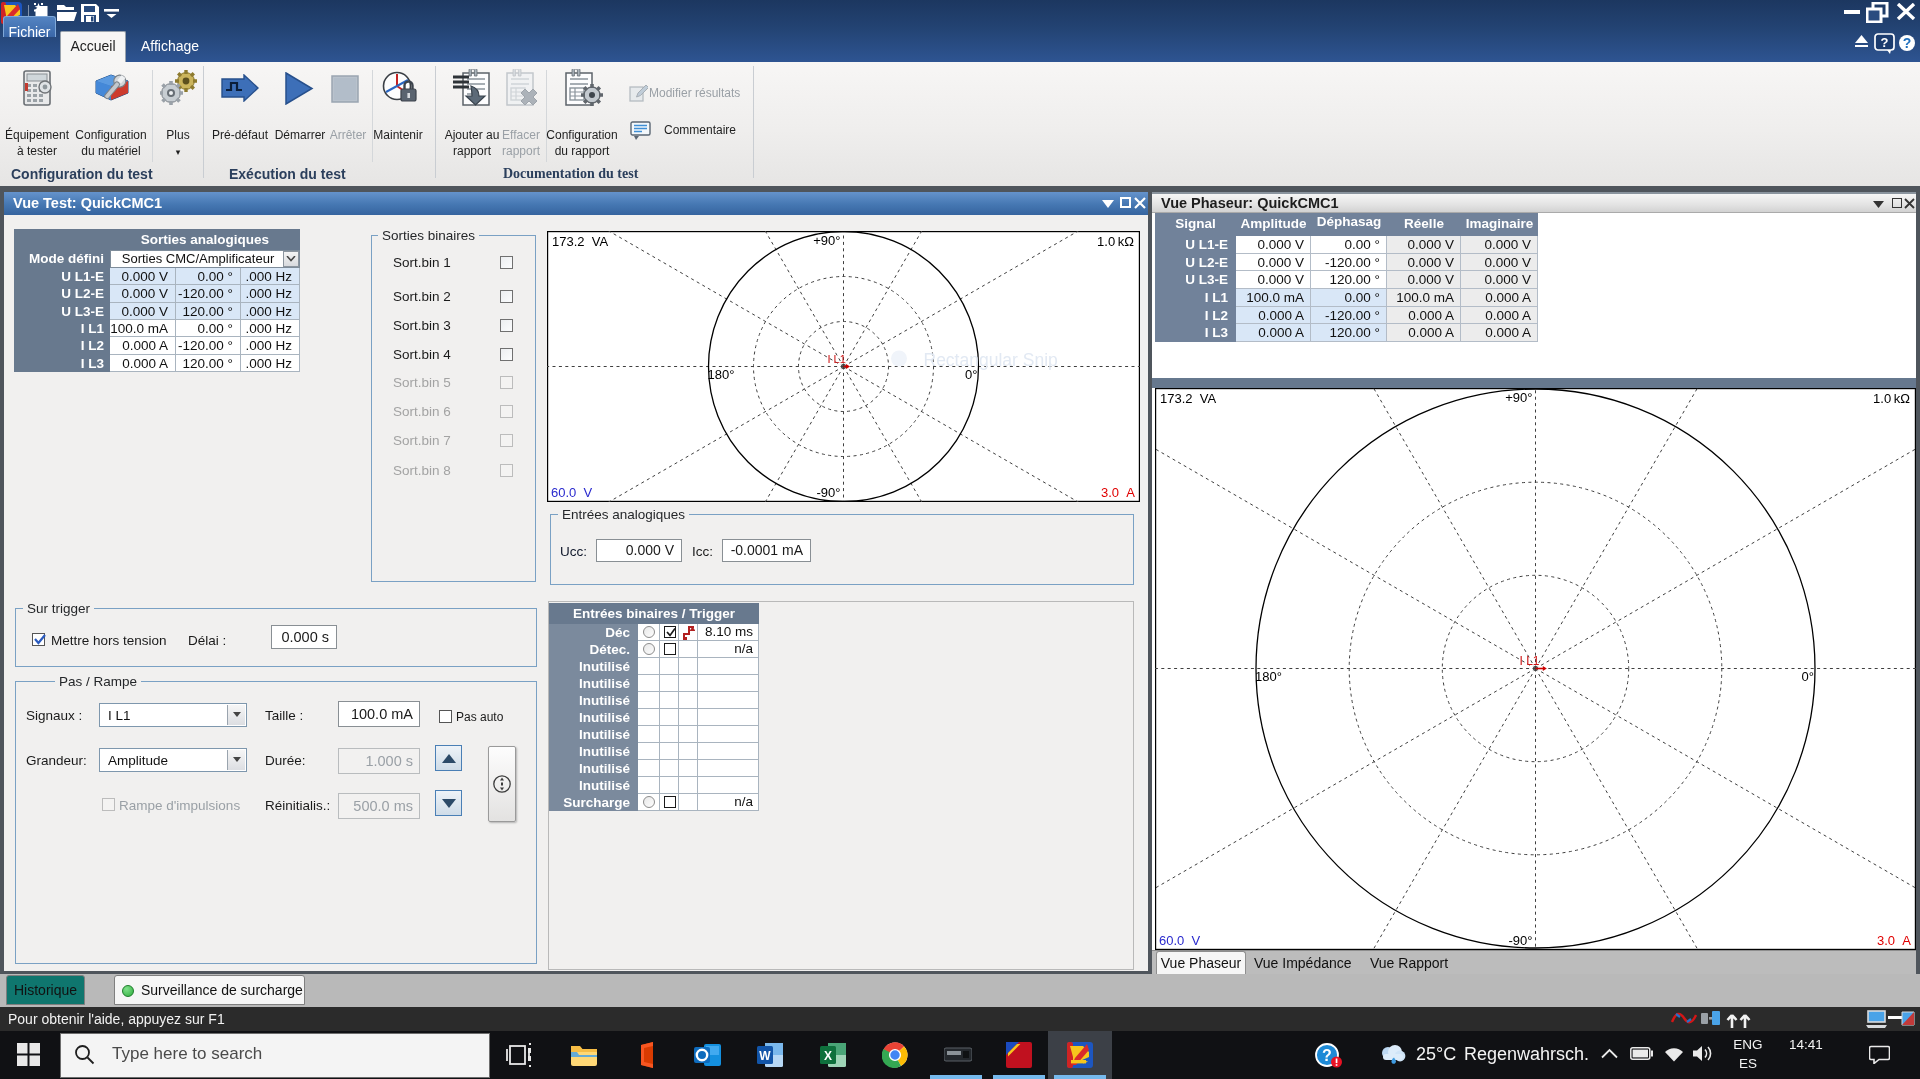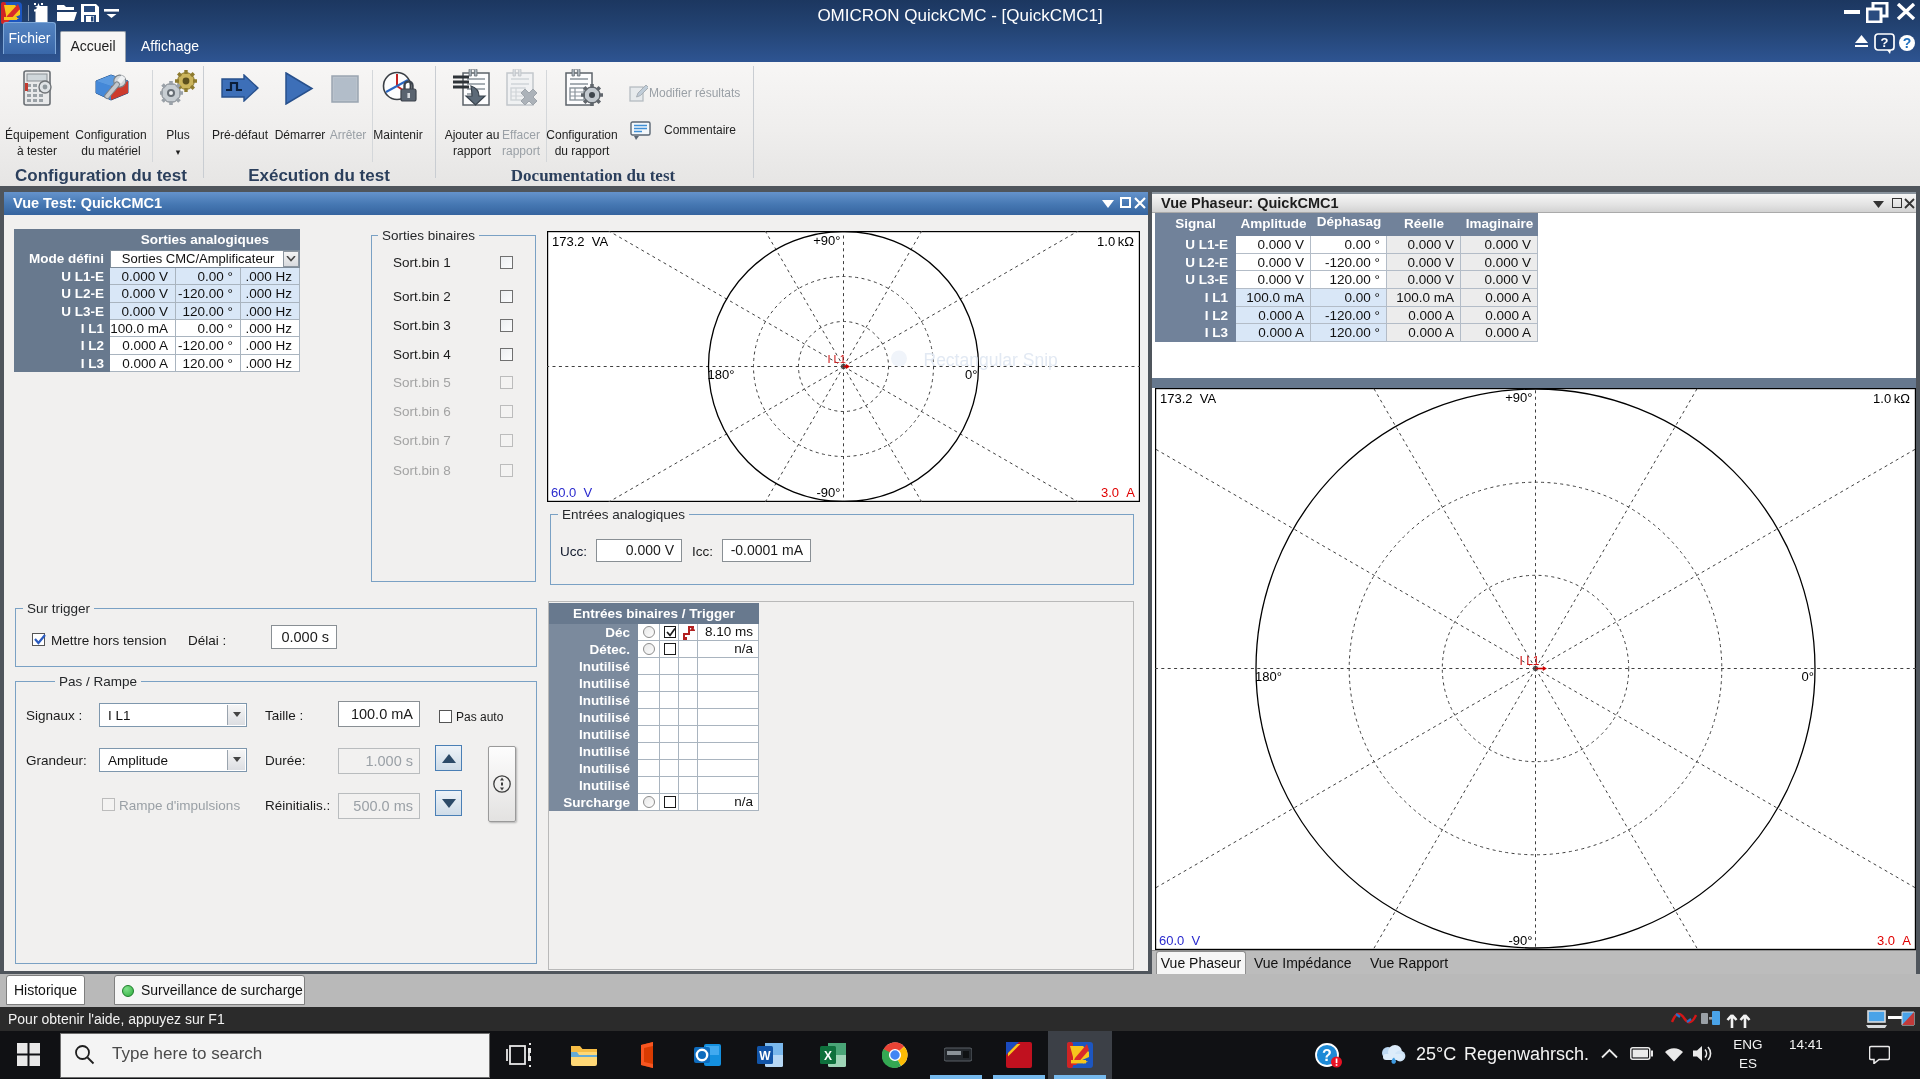--- a/index.html
+++ b/index.html
@@ -8,21 +8,21 @@
 #stage { position:relative; width:1920px; height:1079px; background:#4f555c; }
 
 #titlebar { left:0; top:0; width:1920px; height:62px;
   background:linear-gradient(180deg,#1c3760 0%,#234373 45%,#2e5492 100%); }
 #apptitle { left:0; top:6px; width:1920px; text-align:center; color:#fff; font-size:17px; }
 .qat-ico { position:absolute; top:3px; }
 #ribbon { left:0; top:62px; width:1920px; height:124px;
   background:linear-gradient(180deg,#f7f6f5 0%,#efeeed 55%,#e6e5e4 100%); }
 .rsep { position:absolute; top:66px; width:1px; height:112px; background:#c9cdd2; }
 .rsep2 { position:absolute; top:70px; width:1px; height:92px; background:#d4d7da; }
-.rlabel { position:absolute; top:166px; font-size:17px; font-weight:bold; color:#2b3f5c; text-align:center; }
+.rlabel { position:absolute; top:166px; font-size:14px; font-weight:bold; color:#2b3f5c; }
 .blabel { position:absolute; top:127px; font-size:12px; color:#1e1e1e; text-align:center; line-height:16px; }
 .blabel.dis { color:#9aa0a6; }
 .tabtxt { position:absolute; top:38px; font-size:14px; color:#fff; }
 
 .fieldbox { position:absolute; background:#fff; border:1px solid #898f94; font-size:14px; color:#1a1a1a; text-align:right; }
 .fieldbox.dis { color:#9aa0a6; background:#f2f1f0; border-color:#b9bcbe; }
 .grpbox { position:absolute; border:1px solid #7aa1c4; }
 .grplab { position:absolute; font-size:13.5px; color:#25272a; background:#f1f0ef; padding:0 4px; }
 .cb { position:absolute; width:13px; height:13px; background:linear-gradient(135deg,#eceef0,#fbfcfd); border:1px solid #707070; }
 .cb.dis { border-color:#bcbcbc; background:#f4f3f2; }
@@ -44,21 +44,20 @@
 .vplab { left:0; width:77px; height:17.66px; line-height:17.66px; color:#fff; font-weight:bold; font-size:13.5px; text-align:right; padding-right:4px; }
 .vprow { left:81px; top:22px; width:302px; height:17.66px; display:flex; }
 .vpc { height:100%; background:#fff; border-right:1px solid #b3bcc7; border-bottom:1px solid #b3bcc7; font-size:13.5px; color:#111; text-align:right; padding-right:6px; line-height:17px; }
 .vpc.bl { background:#d9e7f7; }
 .vpc.gr { background:#ececec; }
 </style>
 </head>
 <body>
 <div id="stage">
   <div class="abs" id="titlebar"></div>
-  <div class="abs" id="apptitle">OMICRON QuickCMC - [QuickCMC1]</div>
 
   <div class="abs" style="left:1844px;top:10px;width:16px;height:4px;background:#fff;"></div>
   <svg class="abs" style="left:1866px;top:2px;" width="24" height="21" viewBox="0 0 24 21">
     <rect x="7" y="1" width="14" height="13" fill="none" stroke="#fff" stroke-width="3"></rect>
     <rect x="1" y="7" width="14" height="13" fill="#2a4b7f" stroke="#fff" stroke-width="3"></rect>
   </svg>
   <svg class="abs" style="left:1896px;top:3px;" width="20" height="17" viewBox="0 0 20 17">
     <path d="M2 1 L18 16 M18 1 L2 16" stroke="#fff" stroke-width="3.4"></path>
   </svg>
 
@@ -88,21 +87,21 @@
     <rect x="3" y="2" width="11" height="6" fill="#27497c"></rect>
     <rect x="3" y="11" width="12" height="7" fill="#27497c"></rect>
     <rect x="5" y="12" width="8" height="6" fill="#fff"></rect>
     <rect x="10" y="12.5" width="2.5" height="5" fill="#27497c"></rect>
   </svg>
   <svg class="qat-ico" style="left:104px;top:9px;" width="15" height="9" viewBox="0 0 15 9">
     <rect x="0" y="0" width="15" height="2.6" fill="#fff"></rect>
     <path d="M2.5 5 h10 l-5 4 z" fill="#fff"></path>
   </svg>
 
-  <div class="abs" style="left:3px;top:22px;width:53px;height:32px;background:linear-gradient(180deg,#5484c2,#3а67a8);background:linear-gradient(180deg,#5484c2,#3a67a8);border:1px solid #7fa8d8;border-bottom:none;border-radius:3px 3px 0 0;color:#fff;font-size:14px;text-align:center;line-height:30px;">Fichier</div>
+  <div class="abs" style="left:3px;top:16px;width:53px;height:21px;background:linear-gradient(180deg,#5484c2,#3а67a8);background:linear-gradient(180deg,#5484c2,#3a67a8);border:1px solid #7fa8d8;border-bottom:none;border-radius:3px 3px 0 0;color:#fff;font-size:14px;text-align:center;line-height:30px;">Fichier</div>
   <div class="abs" style="left:60px;top:31px;width:66px;height:31px;background:#f7f6f5;border:1px solid #98a2ad;border-bottom:none;border-radius:2px 2px 0 0;color:#1e1e1e;font-size:14px;text-align:center;line-height:29px;">Accueil</div>
   <div class="abs tabtxt" style="left:141px;">Affichage</div>
 
   <svg class="abs" style="left:1853px;top:35px;" width="17" height="13" viewBox="0 0 17 13">
     <path d="M8.5 0 L15 8 H2 Z" fill="#fff"></path>
     <rect x="2" y="10" width="13" height="2" fill="#fff"></rect>
   </svg>
   <svg class="abs" style="left:1874px;top:33px;" width="22" height="21" viewBox="0 0 22 21">
     <rect x="1" y="1" width="19" height="16" rx="3" fill="#1c3c6e" stroke="#fff" stroke-width="1.7"></rect>
     <path d="M13 17 l3 4 1-4 z" fill="#fff"></path>
@@ -588,21 +587,21 @@
         <text x="364.5" y="276.5" font-size="12" fill="#cc1111" font-family="Liberation Sans">I L1</text>
       </svg>
 
     <div class="abs" style="left:0;top:758px;width:764px;height:25px;background:#bcbcbc;border-top:1px solid #8e8e8e;"></div>
     <div class="abs" style="left:4px;top:759px;width:90px;height:24px;background:#f6f6f6;border:1px solid #8e8e8e;border-bottom:none;border-radius:3px 3px 0 0;font-size:14px;color:#111;text-align:center;line-height:23px;">Vue Phaseur</div>
     <div class="abs" style="left:102px;top:763px;font-size:14px;color:#111;">Vue Impédance</div>
     <div class="abs" style="left:218px;top:763px;font-size:14px;color:#111;">Vue Rapport</div>
   </div>
 
   <div class="abs" style="left:0;top:974px;width:1920px;height:33px;background:#b9b9b9;"></div>
-  <div class="abs" style="left:6px;top:975px;width:79px;height:30px;background:#ffffff;border:1px solid #7f7f7f;border-radius:3px 3px 0 0;font-size:14px;color:#111;text-align:center;line-height:28px;">Historique</div>
+  <div class="abs" style="left:6px;top:975px;width:79px;height:30px;background:#0f766e;border:1px solid #7f7f7f;border-radius:3px 3px 0 0;font-size:14px;color:#111;text-align:center;line-height:28px;">Historique</div>
   <div class="abs" style="left:114px;top:975px;width:191px;height:30px;background:#f6f6f6;border:1px solid #7f7f7f;border-radius:3px 3px 0 0;font-size:14px;color:#111;line-height:28px;">
     <span style="position:absolute;left:7px;top:9px;width:12px;height:12px;border-radius:50%;background:radial-gradient(circle at 35% 30%,#7fe08a,#2fae3e);border:1px solid #1d7c2a;"></span>
     <span style="position:absolute;left:26px;">Surveillance de surcharge</span>
   </div>
   <div class="abs" style="left:0;top:1007px;width:1920px;height:24px;background:#2b2b2b;"></div>
   <div class="abs" style="left:8px;top:1011px;font-size:14px;color:#f2f2f2;">Pour obtenir l'aide, appuyez sur F1</div>
 
   <svg class="abs" style="left:1671px;top:1010px;" width="26" height="17" viewBox="0 0 26 17">
     <path d="M1 12 C5 2 9 2 13 8 C17 14 21 14 25 5" fill="none" stroke="#d41616" stroke-width="2.4"></path>
     <path d="M5 4 l4 3 M16 12 l4 -3" stroke="#2470c8" stroke-width="2.2"></path>

